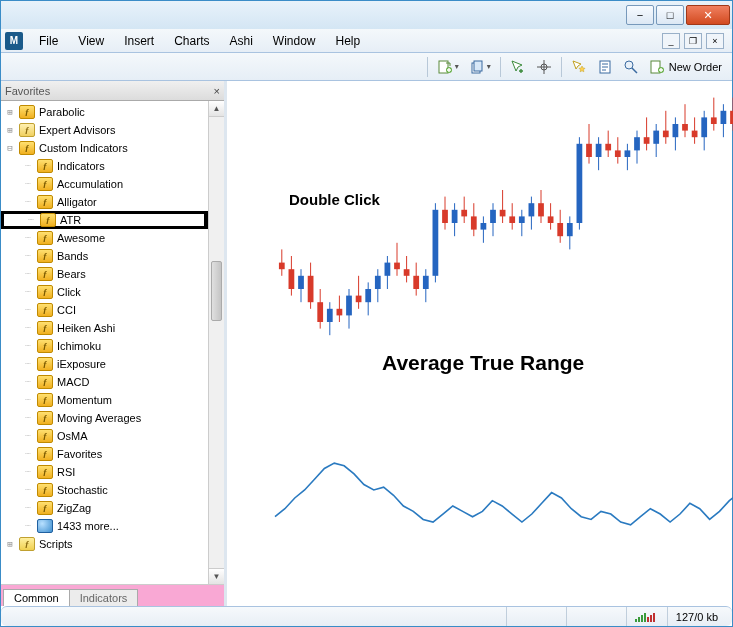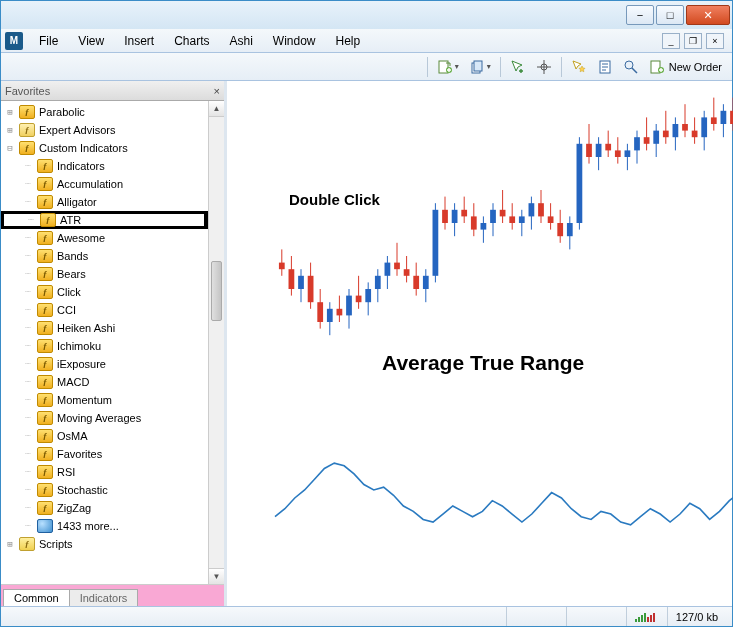--- a/index.html
+++ b/index.html
@@ -41,21 +41,21 @@
 .highlight-box { border: 3px solid #000; border-right: 4px solid #000; }
 .tabs { height: 22px; display: flex; align-items: flex-end; border-top: 1px solid #ccc; background: #f9a8d4; padding-left: 2px; }
 .tab { font-size: 11px; padding: 2px 10px; border: 1px solid #aaa; border-bottom: none; background: #fff; margin-right: -1px; cursor: pointer; }
 .tab.inactive { background: #ececec; color: #666; }
 .chart-area { flex: 1; position: relative; background: #fff; margin-left: 40px; }
 .annot { position: absolute; font-weight: bold; color: #000; }
 .annot.dc { left: 22px; top: 110px; font-size: 15px; }
 .annot.big { left: 115px; top: 269px; font-size: 21px; line-height: 1.2; }
 .candles { position: absolute; left: 0; top: 0; }
 .atrline { position: absolute; left: 0; top: 350px; }
-.statusbar { height: 20px; border-top: 1px solid #a9c3e0; background: linear-gradient(#f6f9fc,#e8eef5); display: flex; align-items: center; font-size: 11px; padding: 0 6px; }
+.statusbar { height: 20px; border-top: 1px solid #a9c3e0; background: linear-gradient(#f6f9fc,#e8eef5); display: flex; align-items: center; font-size: 11px; padding: 0 6px; border-radius: 6px; }
 .sseg { border-left: 1px solid #c0cedc; height: 100%; display: flex; align-items: center; padding: 0 8px; }
 .sseg:first-child { border-left: none; flex: 1; }
 .conn-icon { display: flex; gap: 1px; align-items: flex-end; height: 10px; margin-right: 4px; }
 .cb { width: 2px; background: #3a9a3a; }
 .cb.r { background: #c03030; }
 </style>
 </head>
 <body>
 
 <div class="window">

